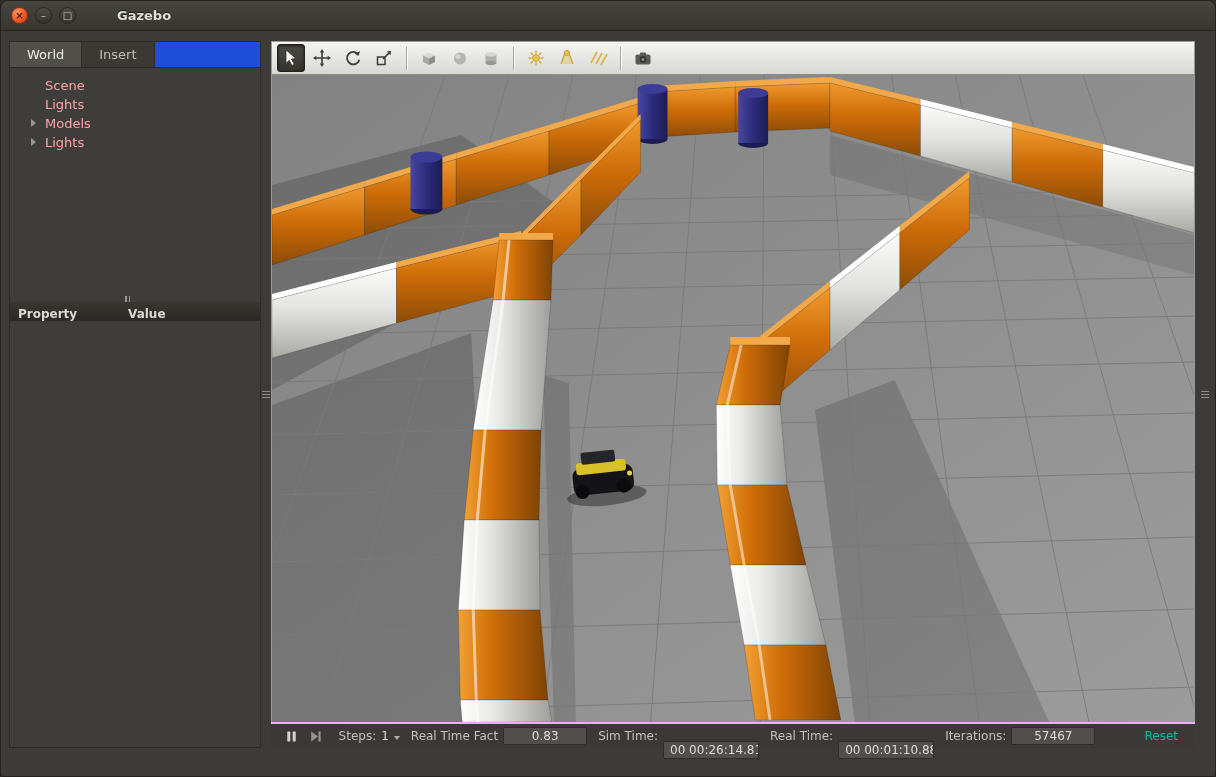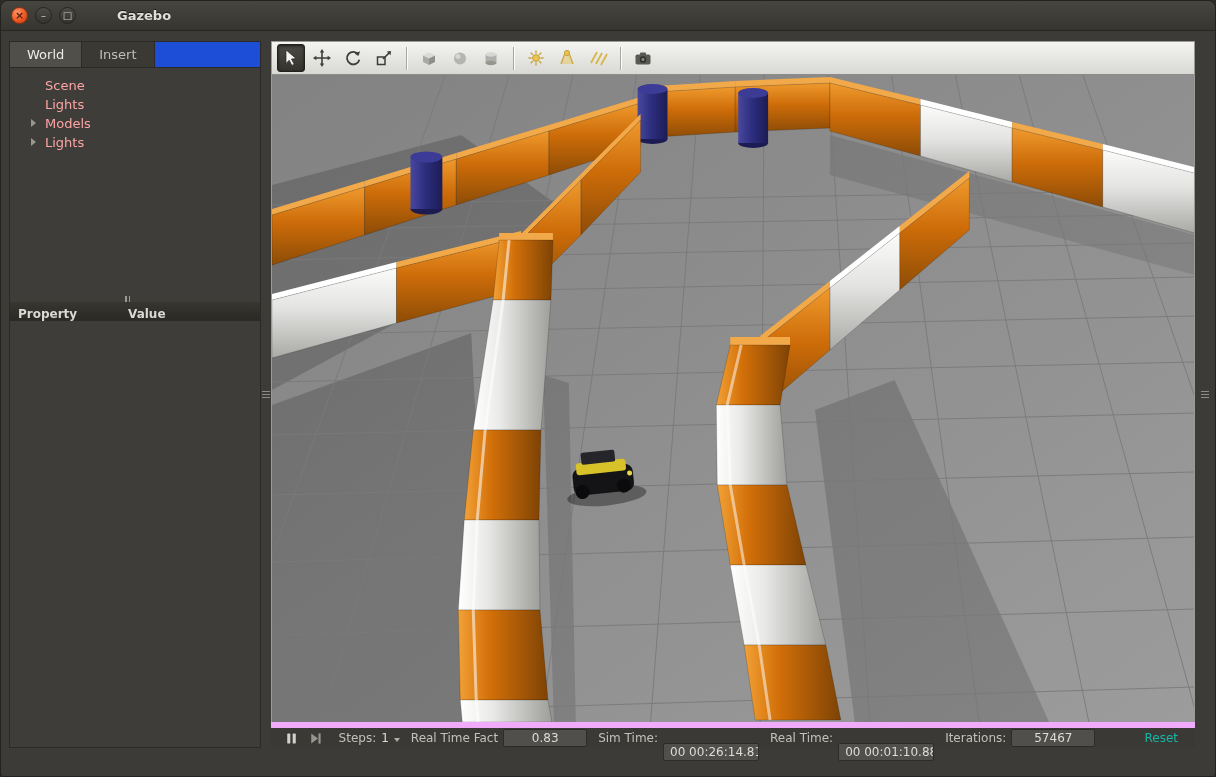--- a/index.html
+++ b/index.html
@@ -53,21 +53,21 @@
   .tool { width:28px; height:28px; display:flex; align-items:center; justify-content:center; border-radius:3px; }
   .tool.active { background:linear-gradient(#4b4a45,#34332e); border:1px solid #222119;
                  box-shadow:inset 0 1px 3px rgba(0,0,0,.65); }
   .tool svg { width:20px; height:20px; }
   .tsep { width:1px; height:23px; background:#a7a6a2; box-shadow:1px 0 0 #fcfcfa; margin:0 5px; }
   .viewport { flex:1; position:relative; background:#8c8c8c; border-left:1px solid #9b9a96;
               border-right:1px solid #9b9a96; overflow:hidden; }
   .viewport > svg { position:absolute; left:0; top:0; width:100%; height:100%; }
 
   
-  .statusbar { height:26px; background:#3a3935; border-top:6px solid #f0abfc; display:flex;
+  .statusbar { height:26px; background:#3a3935; border-top:2px solid #f0abfc; display:flex;
                align-items:center; padding:1px 9px; font-size:12px; color:#c6c5c0; }
   .sb-btn { width:24px; height:20px; display:flex; align-items:center; justify-content:center; }
   .sb-btn svg { width:17px; height:17px; }
   .sb-label { margin:0 5px 0 11px; white-space:nowrap; color:#c2c1bc; }
   .sb-value { background:#514f4b; border:1px solid #2d2c28; border-radius:2px; height:18px;
               line-height:16px; padding:0 6px; color:#dddcd7; overflow:hidden; white-space:nowrap;text-align:center; }
   .w-rtf { width:84px; } .w-time { width:96px;margin-top:28px; } .w-iter { width:84px; }
   .steps { display:flex; align-items:center; color:#dddcd7; }
   .caret { width:0; height:0; border-top:4px solid #aeada7; border-left:3.5px solid transparent;
            border-right:3.5px solid transparent; margin-left:5px; margin-top:4px; }

